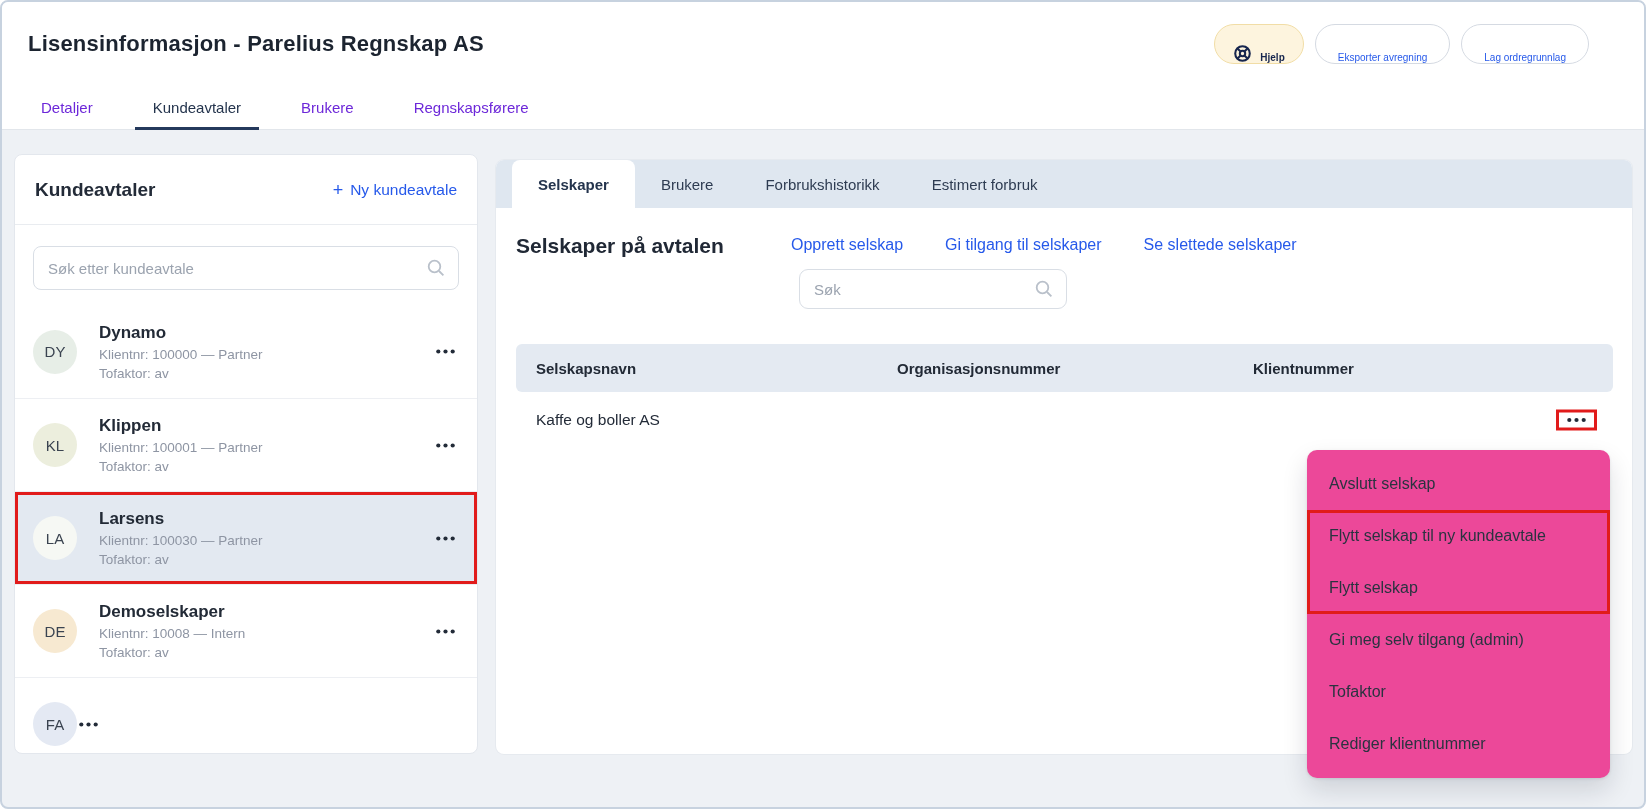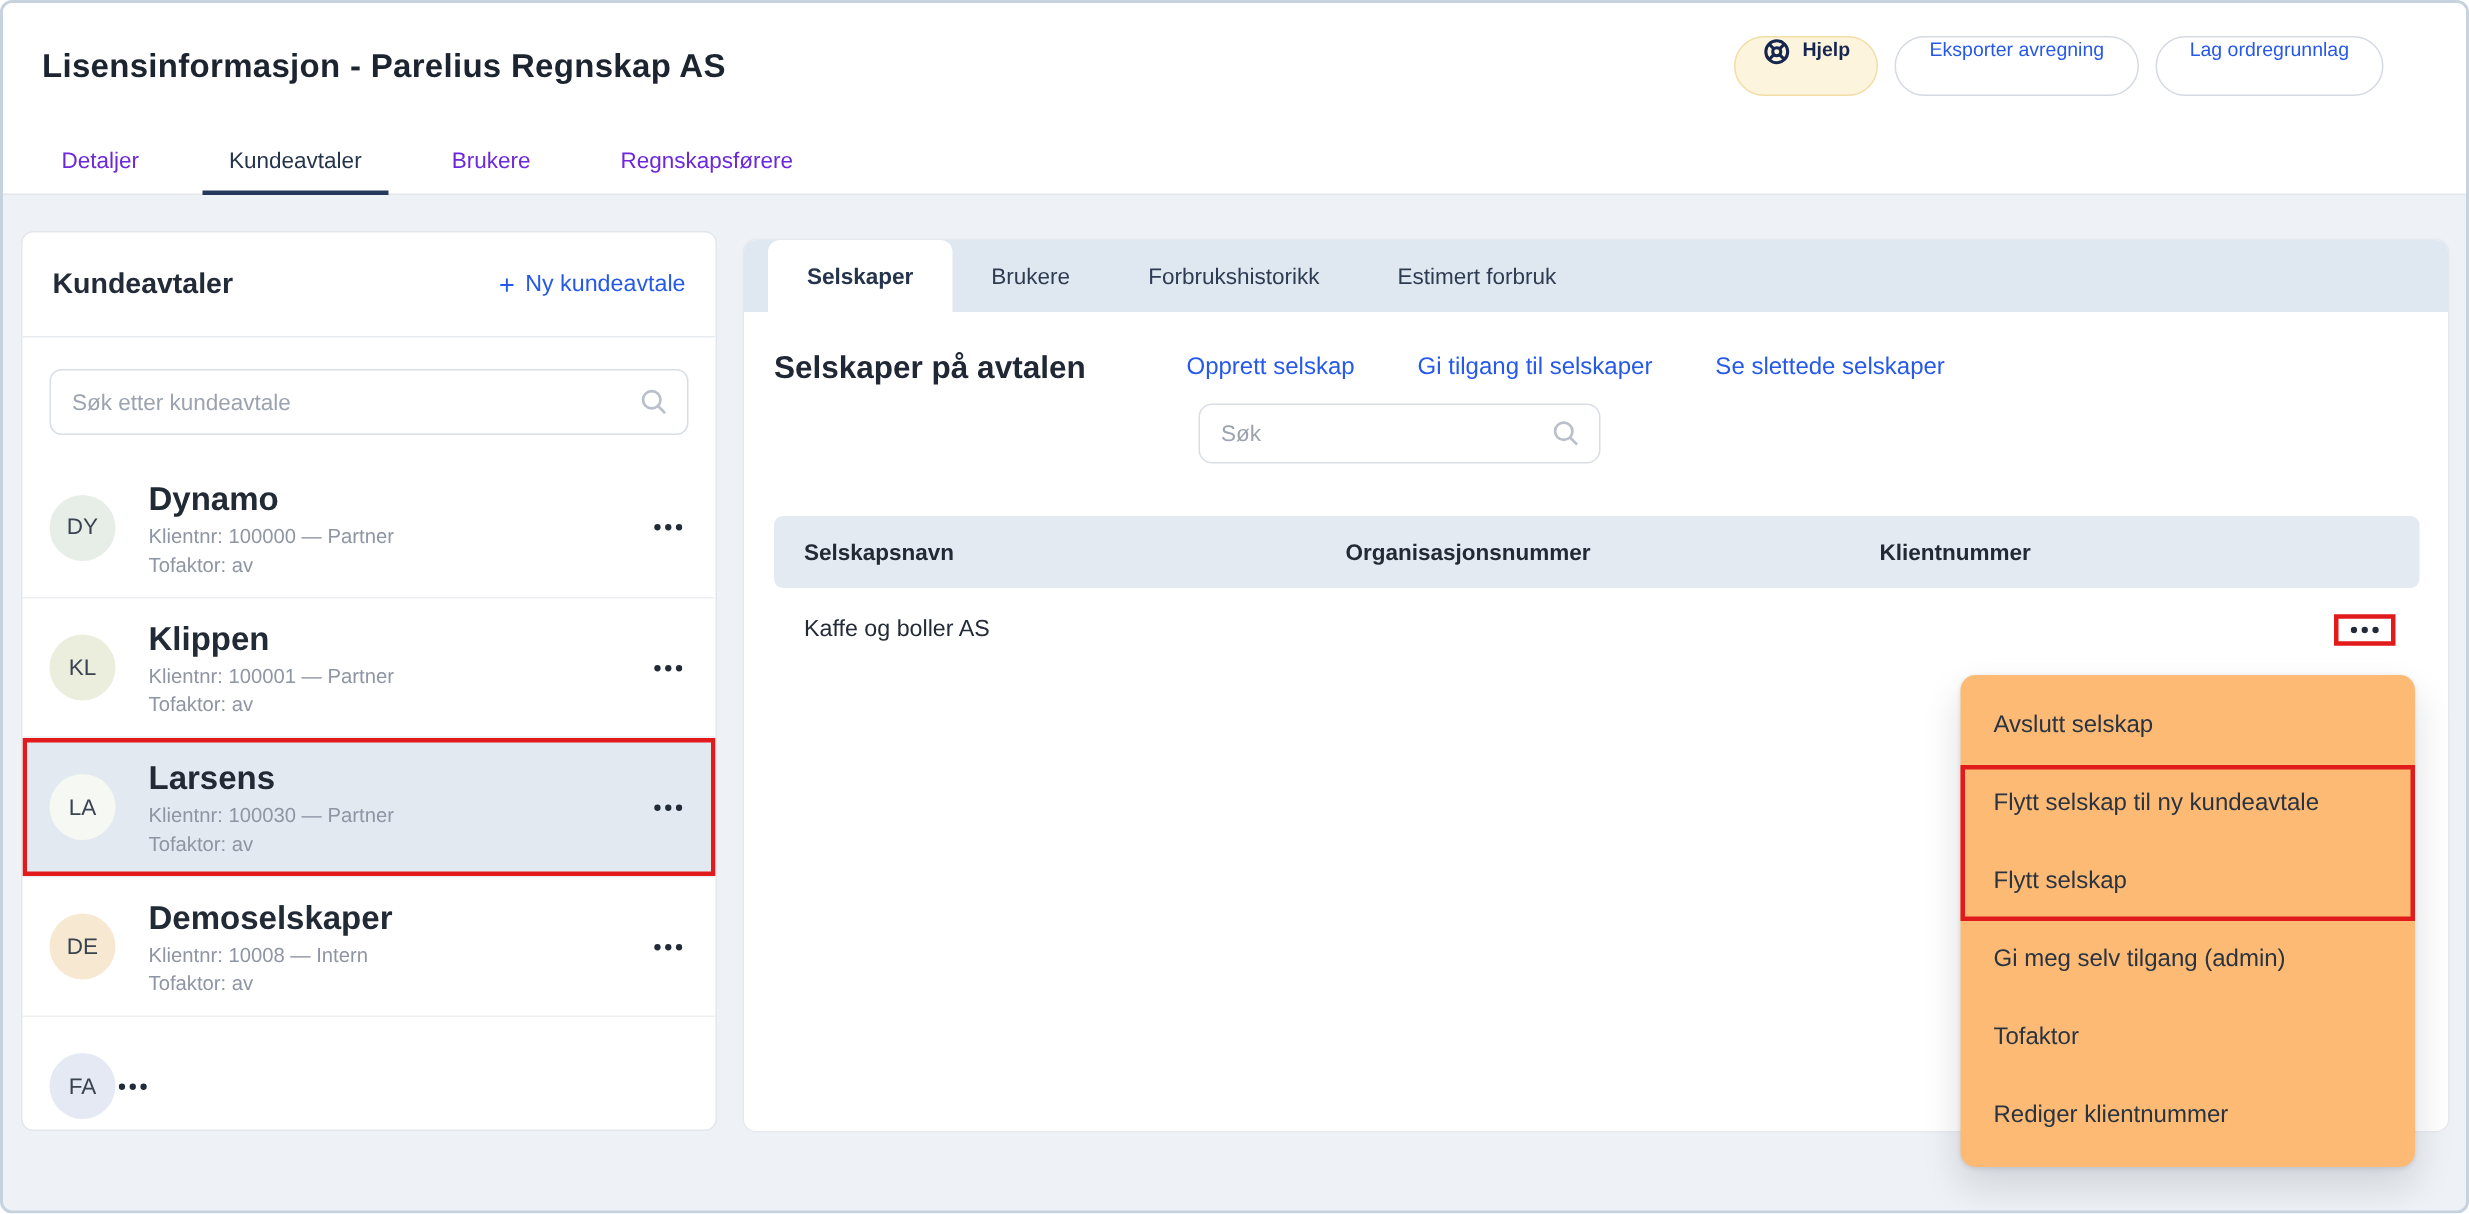--- a/index.html
+++ b/index.html
@@ -14,22 +14,22 @@
 
   
   .header {
     position:absolute; left:0; top:0; width:100%; height:84px;
     background:#fff; display:flex; align-items:center;
     justify-content:space-between; padding:0 55px 0 26px;
   }
   .page-title { font-size:22px; font-weight:700; color:#1c2430; letter-spacing:.2px; }
   .header-actions { display:flex; gap:11px; }
   .btn-pill {
-    height:40px; border-radius:20px; display:flex; align-items:flex-start;
-    padding:0 22px; font-size:13px; background:#fff;
+    height:40px; border-radius:20px; display:flex; align-items:flex-end;
+    padding:0 22px; font-size:10px; background:#fff;
     border:1px solid #d5dae2; color:#2659ea; font-weight:500;
     cursor:pointer; font-family:inherit;
   }
   .btn-help {
     background:#fdf4de; border:1px solid #f1dda6; color:#17264e;
     gap:8px; font-weight:600; padding:0 18px;
   }
   .btn-help svg { display:block; }
 
   
@@ -81,21 +81,21 @@
   .agreement.selected { background:#e3e9f1; }
   .agreement.highlight::after {
     content:""; position:absolute; inset:0; border:3px solid #e11b1b; pointer-events:none;
   }
   .avatar {
     width:44px; height:44px; border-radius:50%; flex:none;
     display:flex; align-items:center; justify-content:center;
     font-size:15px; font-weight:500; color:#3a4350;
   }
   .agreement-info { margin-left:22px; flex:1; min-width:0; }
-  .agreement-name { font-size:22px; font-weight:600; color:#222a36; }
+  .agreement-name { font-size:17px; font-weight:600; color:#222a36; }
   .agreement-meta { font-size:13.5px; color:#8e95a3; margin-top:4px; }
   .kebab-btn { background:none; border:none; cursor:pointer; padding:4px 2px; display:flex; }
 
   
   .panel-card {
     position:absolute; left:494px; top:158px; width:1136px; height:594px;
     background:#fff; border-radius:8px; box-shadow:0 0 0 1px #e6eaef;
   }
   .panel-tabs {
     height:48px; background:#dfe7f0; border-radius:8px 8px 0 0;
@@ -131,21 +131,21 @@
   .td { font-size:15.5px; color:#232b38; position:absolute; }
   .td.c1 { left:20px; } .td.c2 { left:381px; } .td.c3 { left:771px; }
   .row-kebab-frame {
     position:absolute; right:16px; top:50%; transform:translateY(-50%);
     border:3px solid #e11b1b; padding:3px 8px; display:flex; align-items:center;
   }
 
   
   .context-menu {
     position:absolute; left:1305px; top:448px; width:303px;
-    background:#fdba74; border-radius:10px; padding:8px 0; z-index:5;
+    background:#ec4899; border-radius:10px; padding:8px 0; z-index:5;
     box-shadow:0 1px 3px rgba(16,24,40,.10), 0 12px 26px rgba(16,24,40,.14);
     text-align:center;
   }
   .menu-item {
     height:52px; display:flex; align-items:center; padding:0 22px;
     font-size:16px; color:#2a3340; cursor:pointer;
   }
   .menu-redbox {
     position:absolute; left:0; right:0; top:60px; height:104px;
     border:3px solid #e11b1b; pointer-events:none;

